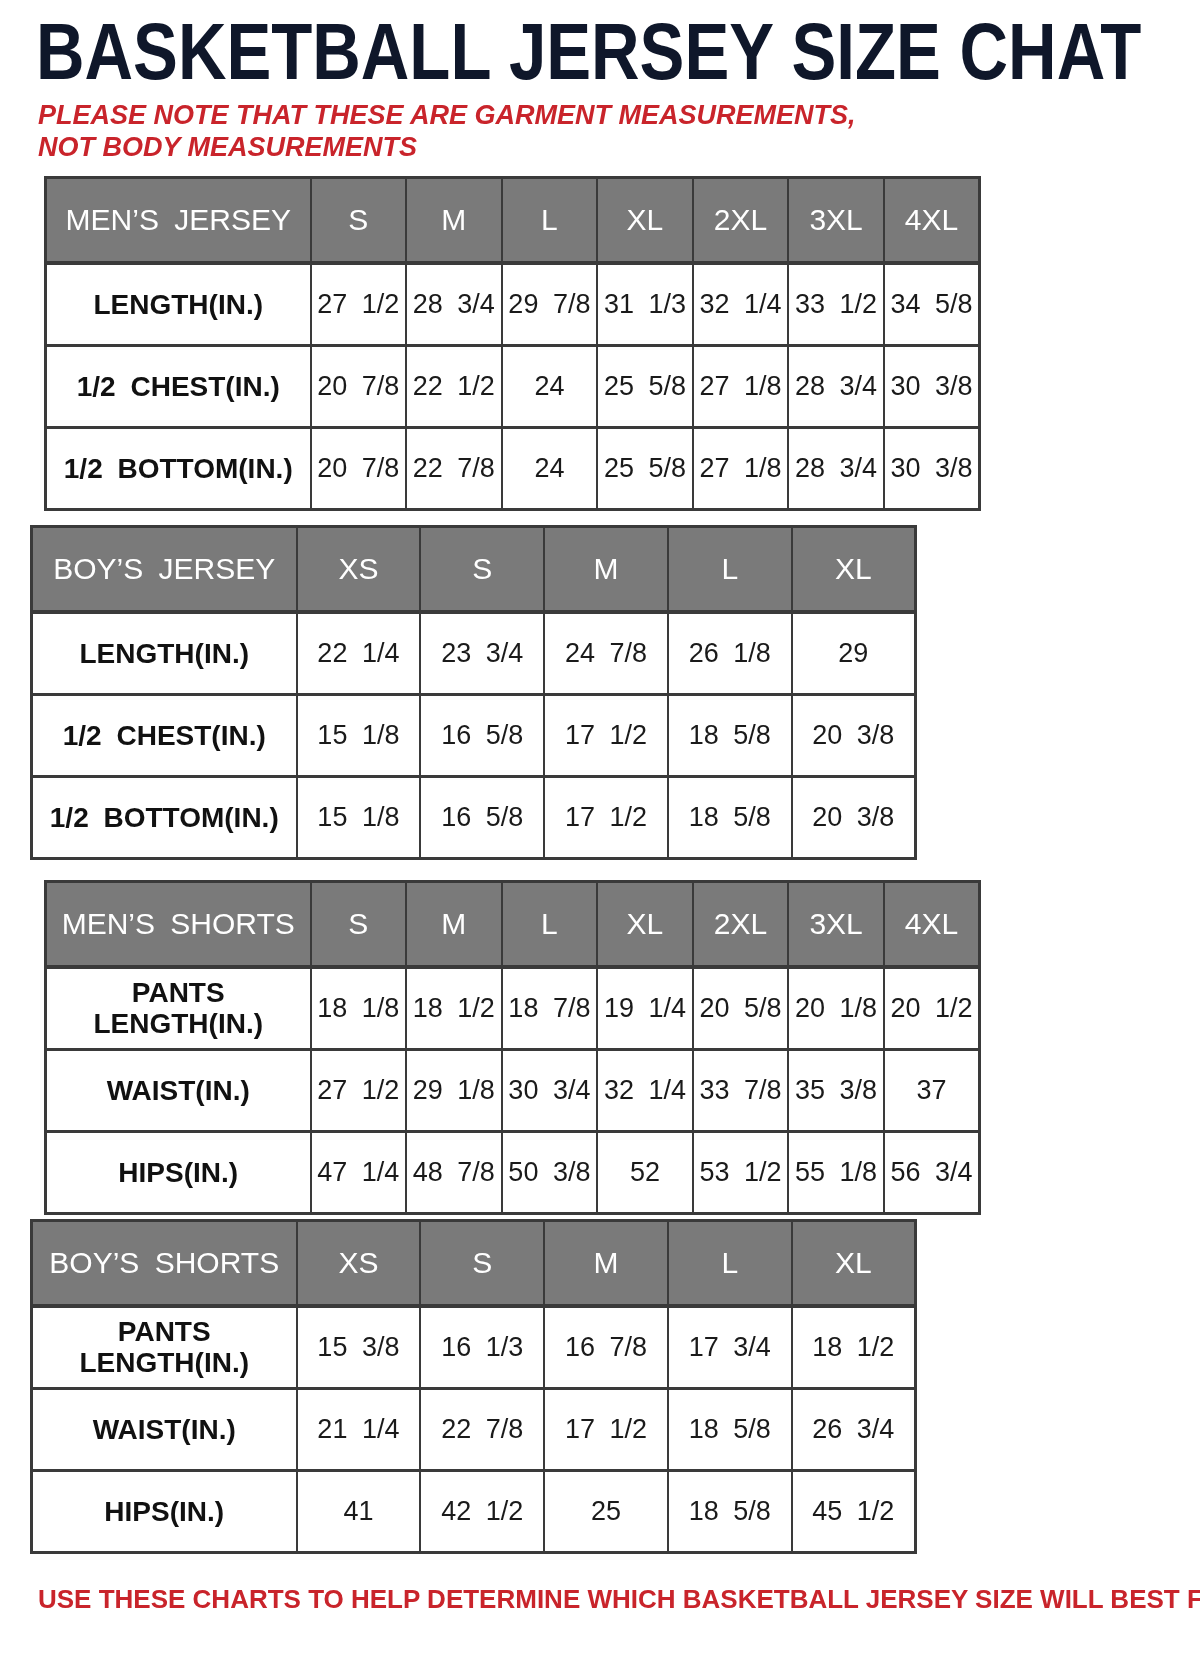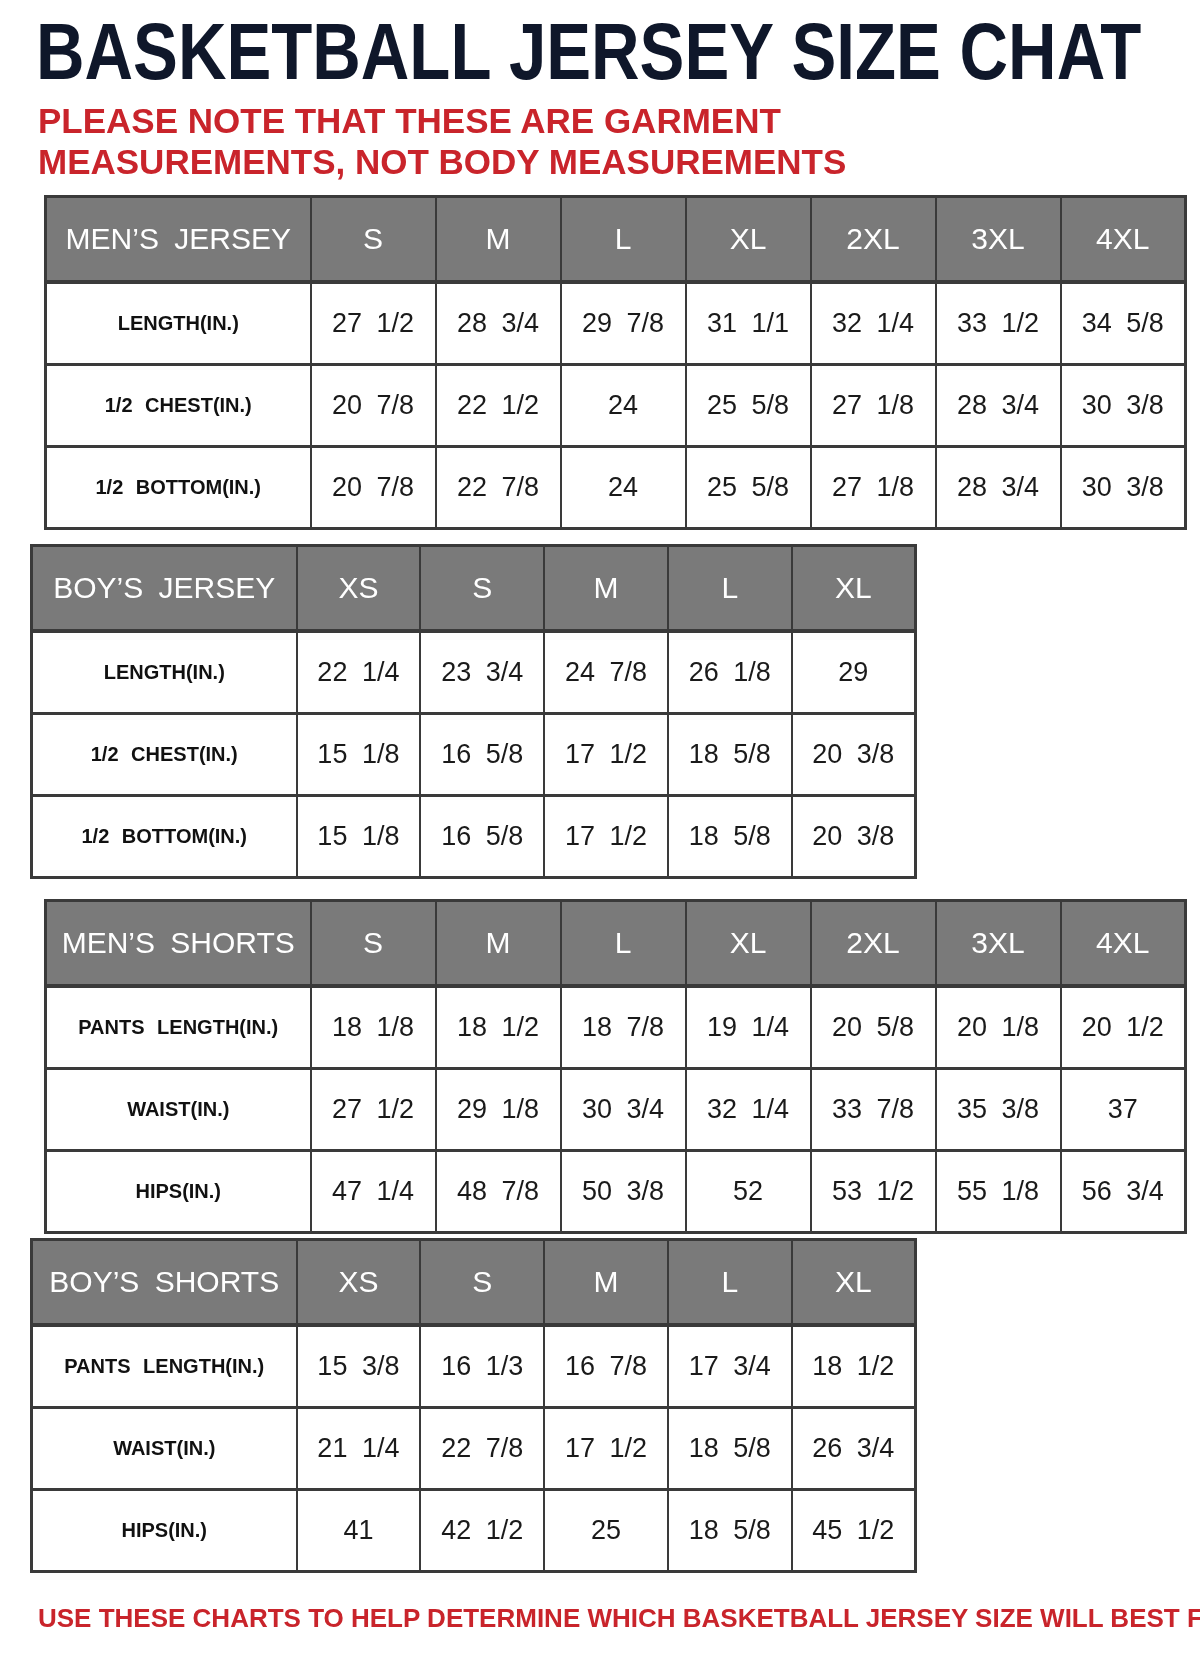--- a/index.html
+++ b/index.html
@@ -28,39 +28,40 @@
   }
   .condense{
     display:inline-block;
     transform:scaleX(0.84);
     transform-origin:0 50%;
     white-space:nowrap;
   }
   .note{
     margin:8px 0 0 38px;
     max-width:880px;
-    font-size:35px;
+    font-size:27px;
     font-weight:bold;
     line-height:1.18;
     color:var(--red);
+    font-style:italic;
   }
   .footer-note{
     margin:30px 0 0 38px;
     font-size:26px;
     font-weight:bold;
     white-space:nowrap;
     color:var(--red);
   }
   table.size-table{
     border-collapse:collapse;
     table-layout:fixed;
     margin-left:30px;
     border:3px solid var(--border);
   }
-  table.size-table.wide{width:1143px;margin-top:12px;margin-left:44px;}
+  table.size-table.wide{width:937px;margin-top:12px;margin-left:44px;}
   table.size-table.narrow{width:887px;}
   #table-1{margin-top:14px;padding-left:20px;}
   #table-2{margin-top:20px;}
   #table-3{margin-top:4px;}
   col.label-col{width:265px;}
   .size-table th,
   .size-table td{
     border:2px solid var(--border);
     text-align:center;
     vertical-align:middle;
@@ -74,21 +75,21 @@
     color:var(--header-text);
     font-size:30px;
     font-weight:normal;
     border-bottom-width:4px;
   }
   .size-table td{
     height:82px;
     border-top-width:3px;
   }
   .size-table td.row-label{
-    font-size:20px;
+    font-size:28px;
     font-weight:bold;
     color:#111111;
   }
   .size-table td.value-cell{
     font-size:27px;
     font-weight:normal;
     color:#1a1a1a;
   }
 </style>
 </head>
@@ -122,21 +123,21 @@
         <th>3XL</th>
         <th>4XL</th>
       </tr>
     </thead>
     <tbody>
       <tr>
         <td class="row-label">LENGTH(IN.)</td>
         <td class="value-cell">27 1/2</td>
         <td class="value-cell">28 3/4</td>
         <td class="value-cell">29 7/8</td>
-        <td class="value-cell">31 1/1</td>
+        <td class="value-cell">31 1/3</td>
         <td class="value-cell">32 1/4</td>
         <td class="value-cell">33 1/2</td>
         <td class="value-cell">34 5/8</td>
       </tr>
       <tr>
         <td class="row-label">1/2 CHEST(IN.)</td>
         <td class="value-cell">20 7/8</td>
         <td class="value-cell">22 1/2</td>
         <td class="value-cell">24</td>
         <td class="value-cell">25 5/8</td>

